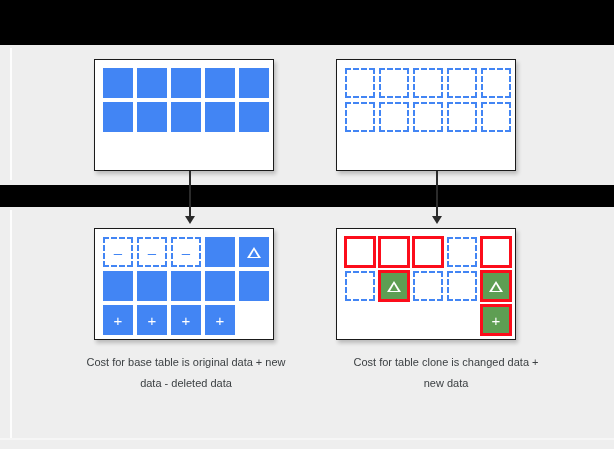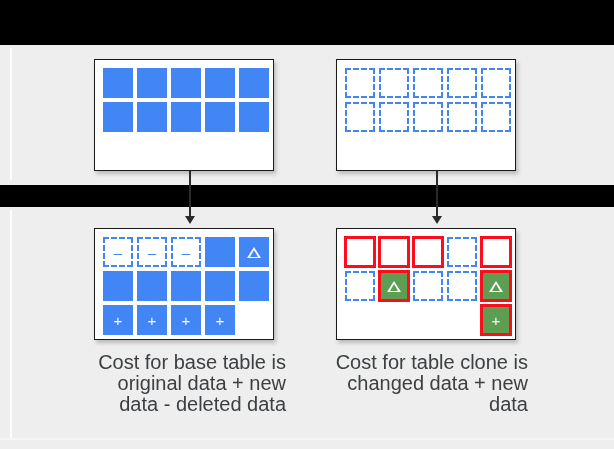--- a/index.html
+++ b/index.html
@@ -84,23 +84,23 @@
     position:absolute;left:1px;
     width:0;height:0;
     border-left:5px solid transparent;
     border-right:5px solid transparent;
     border-top:8px solid #2b2b2b;
   }
 
   
   .caption{
     position:absolute;
-    text-align:right;
+    text-align:center;
     color:#3c4043;
-    font-size:20px;
+    font-size:11px;
     line-height:21px;
   }
 </style>
 </head>
 <body>
 
 <div class="stage">
 
   <div class="band band-top"></div>
   <div class="band band-bottom"></div>
@@ -227,15 +227,15 @@
           <div class="cell empty"></div>
           <div class="cell empty"></div>
           <div class="cell green redring">
             <span class="glyph white">+</span>
           </div>
         </div>
       </div>
   </div>
 
   <div class="caption" style="left:86px;top:352px;width:200px;">Cost for base table is original data + new data - deleted data</div>
-  <div class="caption" style="left:328px;top:352px;width:200px;">Cost for table clone is changed data + new data</div>
+  <div class="caption" style="left:346px;top:352px;width:200px;">Cost for table clone is changed data + new data</div>
 
 </div>
 
 </body></html>

